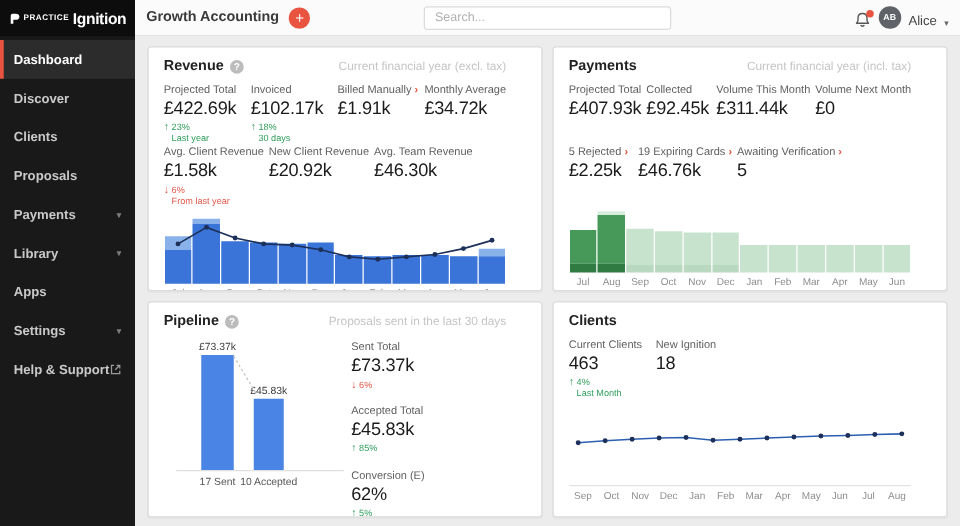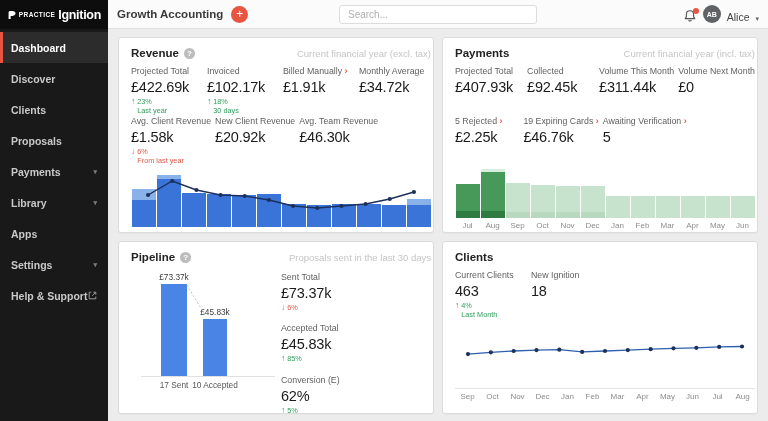--- a/index.html
+++ b/index.html
@@ -31,21 +31,21 @@
   .bell-wrap { position:relative; display:inline-flex; cursor:pointer; }
   .bell-dot { position:absolute; top:-1px; right:-2px; width:6px; height:6px; border-radius:50%; background:#e8543f; }
   .avatar { width:18px; height:18px; border-radius:50%; background:#5f6368; color:#fff; font-size:7px; font-weight:700;
             display:inline-flex; align-items:center; justify-content:center; cursor:pointer; }
   .user-name { font-size:10.5px; color:#444; cursor:pointer; }
   .caret { font-size:7px; color:#666; cursor:pointer; }
 
   
   .main { position:absolute; left:108px; top:29px; right:0; bottom:0; padding:8px 10px 7px 10px;
           display:grid; grid-template-columns:1fr 1fr; grid-template-rows:196px minmax(0,1fr); gap:8px; }
-  .card { background:#fff; border:1px solid #dcdcdc; border-radius:3px; padding:8px 2px 6px 12px;
+  .card { background:#fff; border:1px solid #dcdcdc; border-radius:3px; padding:8px 28px 6px 12px;
           position:relative; overflow:hidden; box-shadow:0 1px 1px rgba(0,0,0,.03); }
   .card-head { display:flex; align-items:center; margin-bottom:6px; height:14px; }
   .card-title { font-size:11.5px; font-weight:700; color:#222; }
   .help-icon { width:11px; height:11px; border-radius:50%; background:#bcbcbc; color:#fff; font-size:8px; font-weight:700;
                display:inline-flex; align-items:center; justify-content:center; margin-left:5px; cursor:pointer; }
   .card-period { margin-left:auto; font-size:9.5px; color:#c5c5c5; }
 
   
   .metrics { display:grid; grid-template-columns:repeat(4,1fr); column-gap:4px; align-content:start; }
   .m1 { min-height:50px; }

